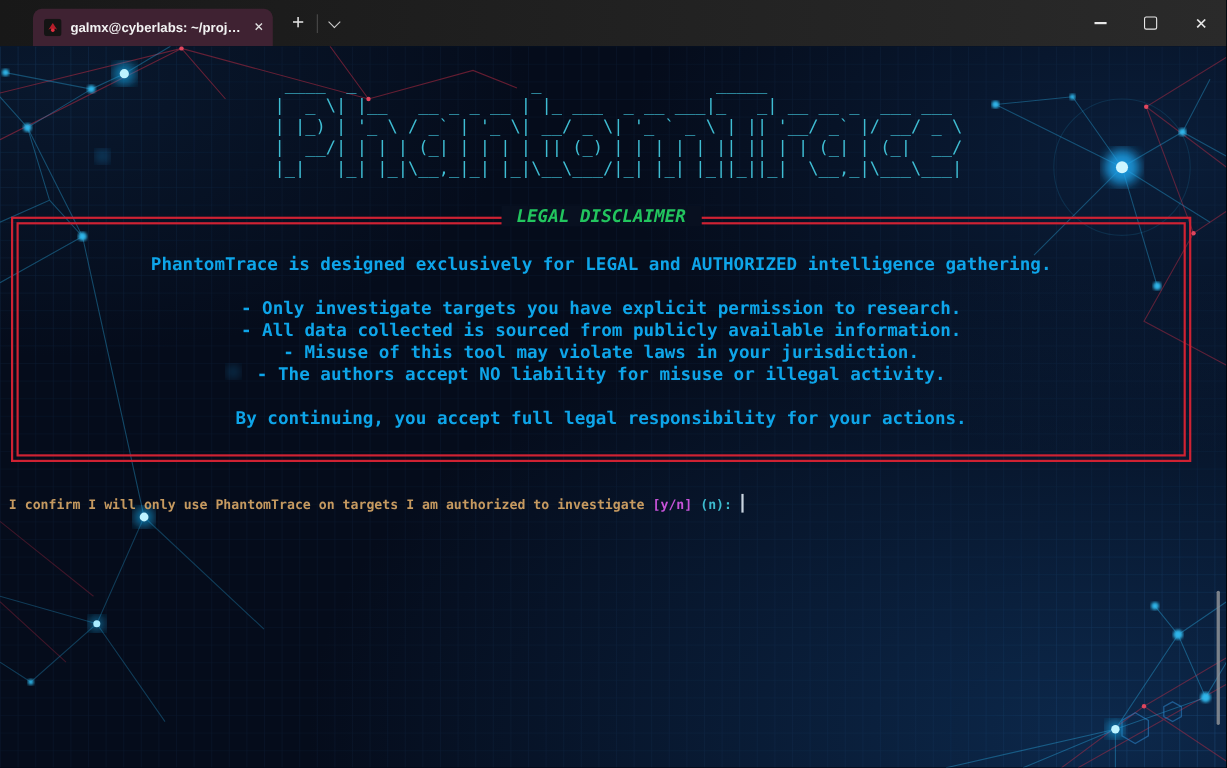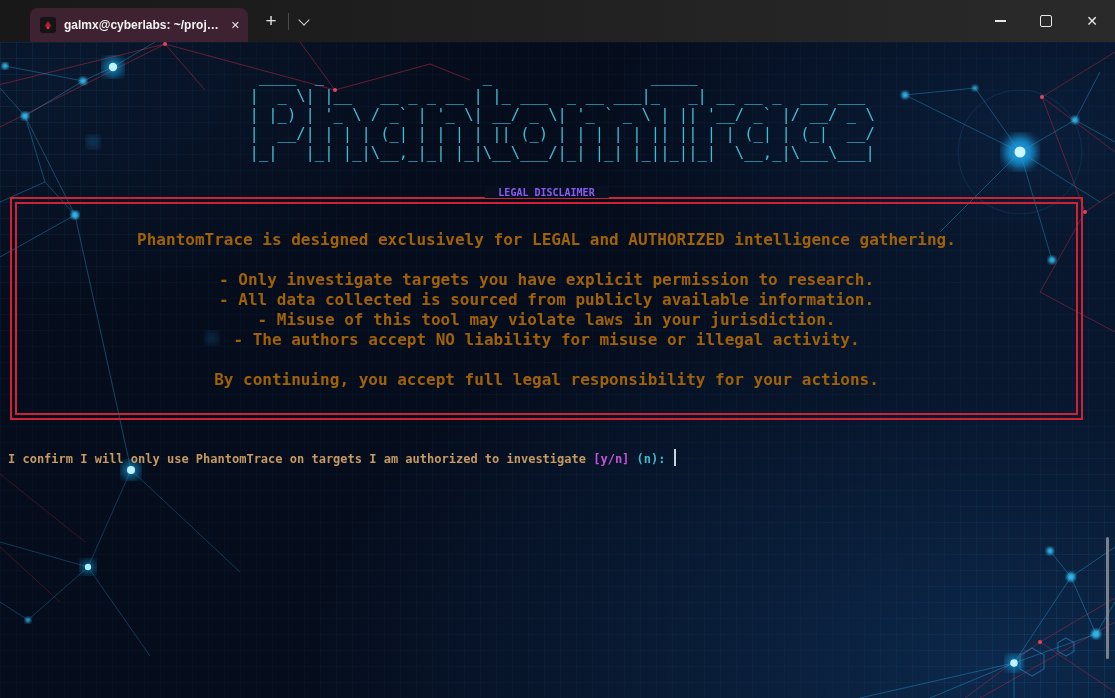--- a/index.html
+++ b/index.html
@@ -34,24 +34,24 @@
   .bg{position:absolute;inset:0;}
 
   .banner{position:absolute;top:22px;left:0;right:0;display:flex;justify-content:center;}
   .banner pre{margin:4px;font-family:inherit;font-size:15.5px;line-height:19px;
               color:#3fbdd3;white-space:pre;}
 
   .panel{position:absolute;left:10px;top:155px;width:1073px;height:223px;
          border:2px solid #cf2233;box-sizing:border-box;}
   .panel-inner{position:absolute;inset:3px;border:2px solid #cf2233;}
   .panel-title{position:absolute;top:-12px;left:50%;transform:translateX(-50%);
-               background:#081020;padding:0 14px;color:#8b5cf6;font-weight:bold;
-               font-size:10px;white-space:nowrap;font-family:inherit;}
+               background:#081020;padding:0 14px;color:#22c55e;font-weight:bold;
+               font-size:16px;white-space:nowrap;font-family:inherit;font-style:italic;}
   .panel-body{position:absolute;left:0;right:0;top:31px;margin:0;font-family:inherit;
-              font-size:16px;font-weight:bold;line-height:20px;color:#a16207;
+              font-size:16px;font-weight:bold;line-height:20px;color:#0ea5e9;
               white-space:pre;text-align:center;}
 
   .prompt{position:absolute;left:8px;top:407px;font-size:12px;font-weight:bold;
           line-height:20px;white-space:pre;color:#c69a60;}
   .prompt .opt{color:#c653d8;}
   .prompt .def{color:#3dbccf;}
   .cursor{display:inline-block;width:2px;height:17px;background:#c9d4df;
           vertical-align:-3px;margin-left:9px;}
 
   .scroll-thumb{position:absolute;right:6px;top:495px;width:3px;height:122px;

